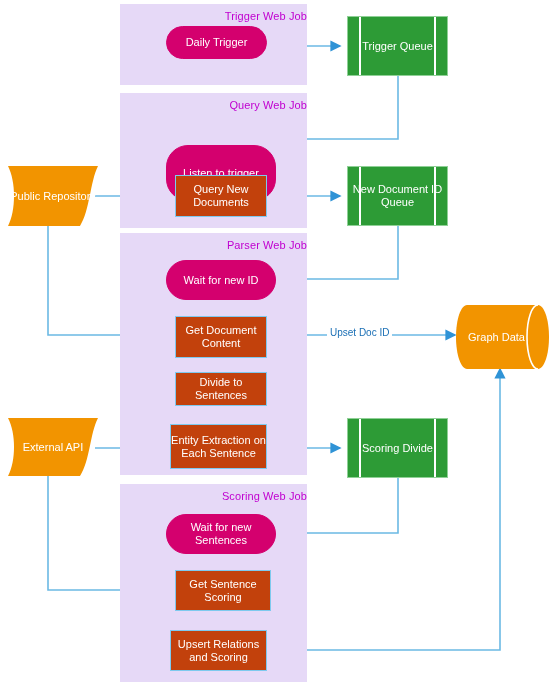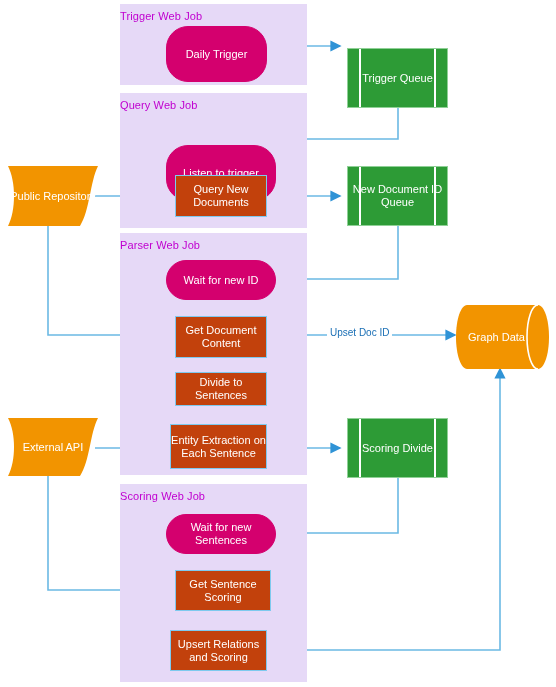--- a/index.html
+++ b/index.html
@@ -1,20 +1,20 @@
 <!DOCTYPE html>
 <html><head>
 <meta charset="utf-8">
 <style>
   html,body{margin:0;padding:0;background:#ffffff;}
   body{width:556px;height:687px;font-family:"Liberation Sans",sans-serif;}
   #canvas{position:relative;width:556px;height:687px;overflow:hidden;background:#fff;}
 
   .panel{position:absolute;background:#e6d9f7;}
-  .panel-title{position:absolute;left:0;right:0;top:6px;text-align:left;
+  .panel-title{position:absolute;left:0;right:0;top:6px;text-align:right;
     color:#c000d0;font-size:11px;font-family:"Liberation Sans",sans-serif;letter-spacing:.1px;}
 
   .node{position:absolute;display:flex;align-items:center;justify-content:center;
     text-align:center;color:#ffffff;font-size:11px;line-height:13px;
     font-family:"Liberation Sans",sans-serif;box-sizing:border-box;}
 
   .trigger-node{background:#d4006e;border-radius:22px;border:1px solid #d4006e;}
   .proc-node{background:#c2410c;border:1px solid #7ec9ee;}
 
   .queue-node{background:#2d9b36;border:1px solid #8fd096;}
@@ -98,25 +98,25 @@
   </div>
 
   <div class="panel" style="left:120px;top:233px;width:187px;height:242px;">
     <div class="panel-title">Parser Web Job</div>
   </div>
 
   <div class="panel" style="left:120px;top:484px;width:187px;height:198px;">
     <div class="panel-title">Scoring Web Job</div>
   </div>
 
-  <div class="node trigger-node" style="left:166px;top:26px;width:101px;height:56px;text-align:right;">
+  <div class="node trigger-node" style="left:166px;top:26px;width:101px;height:33px;text-align:right;">
     <span>Daily Trigger</span>
   </div>
 
-  <div class="node queue-node" style="left:347px;top:16px;width:101px;height:60px;margin-top:32px;">
+  <div class="node queue-node" style="left:347px;top:16px;width:101px;height:60px;">
     <span class="qbar l"></span>
     <span class="qbar r"></span>
     <span class="qlabel">Trigger Queue</span>
   </div>
 
   <div class="node trigger-node" style="left:166px;top:120px;width:110px;height:56px;margin-top:25px;">
     <span>Listen to trigger</span>
   </div>
 
   <div class="node proc-node" style="left:175px;top:175px;width:92px;height:42px;">

